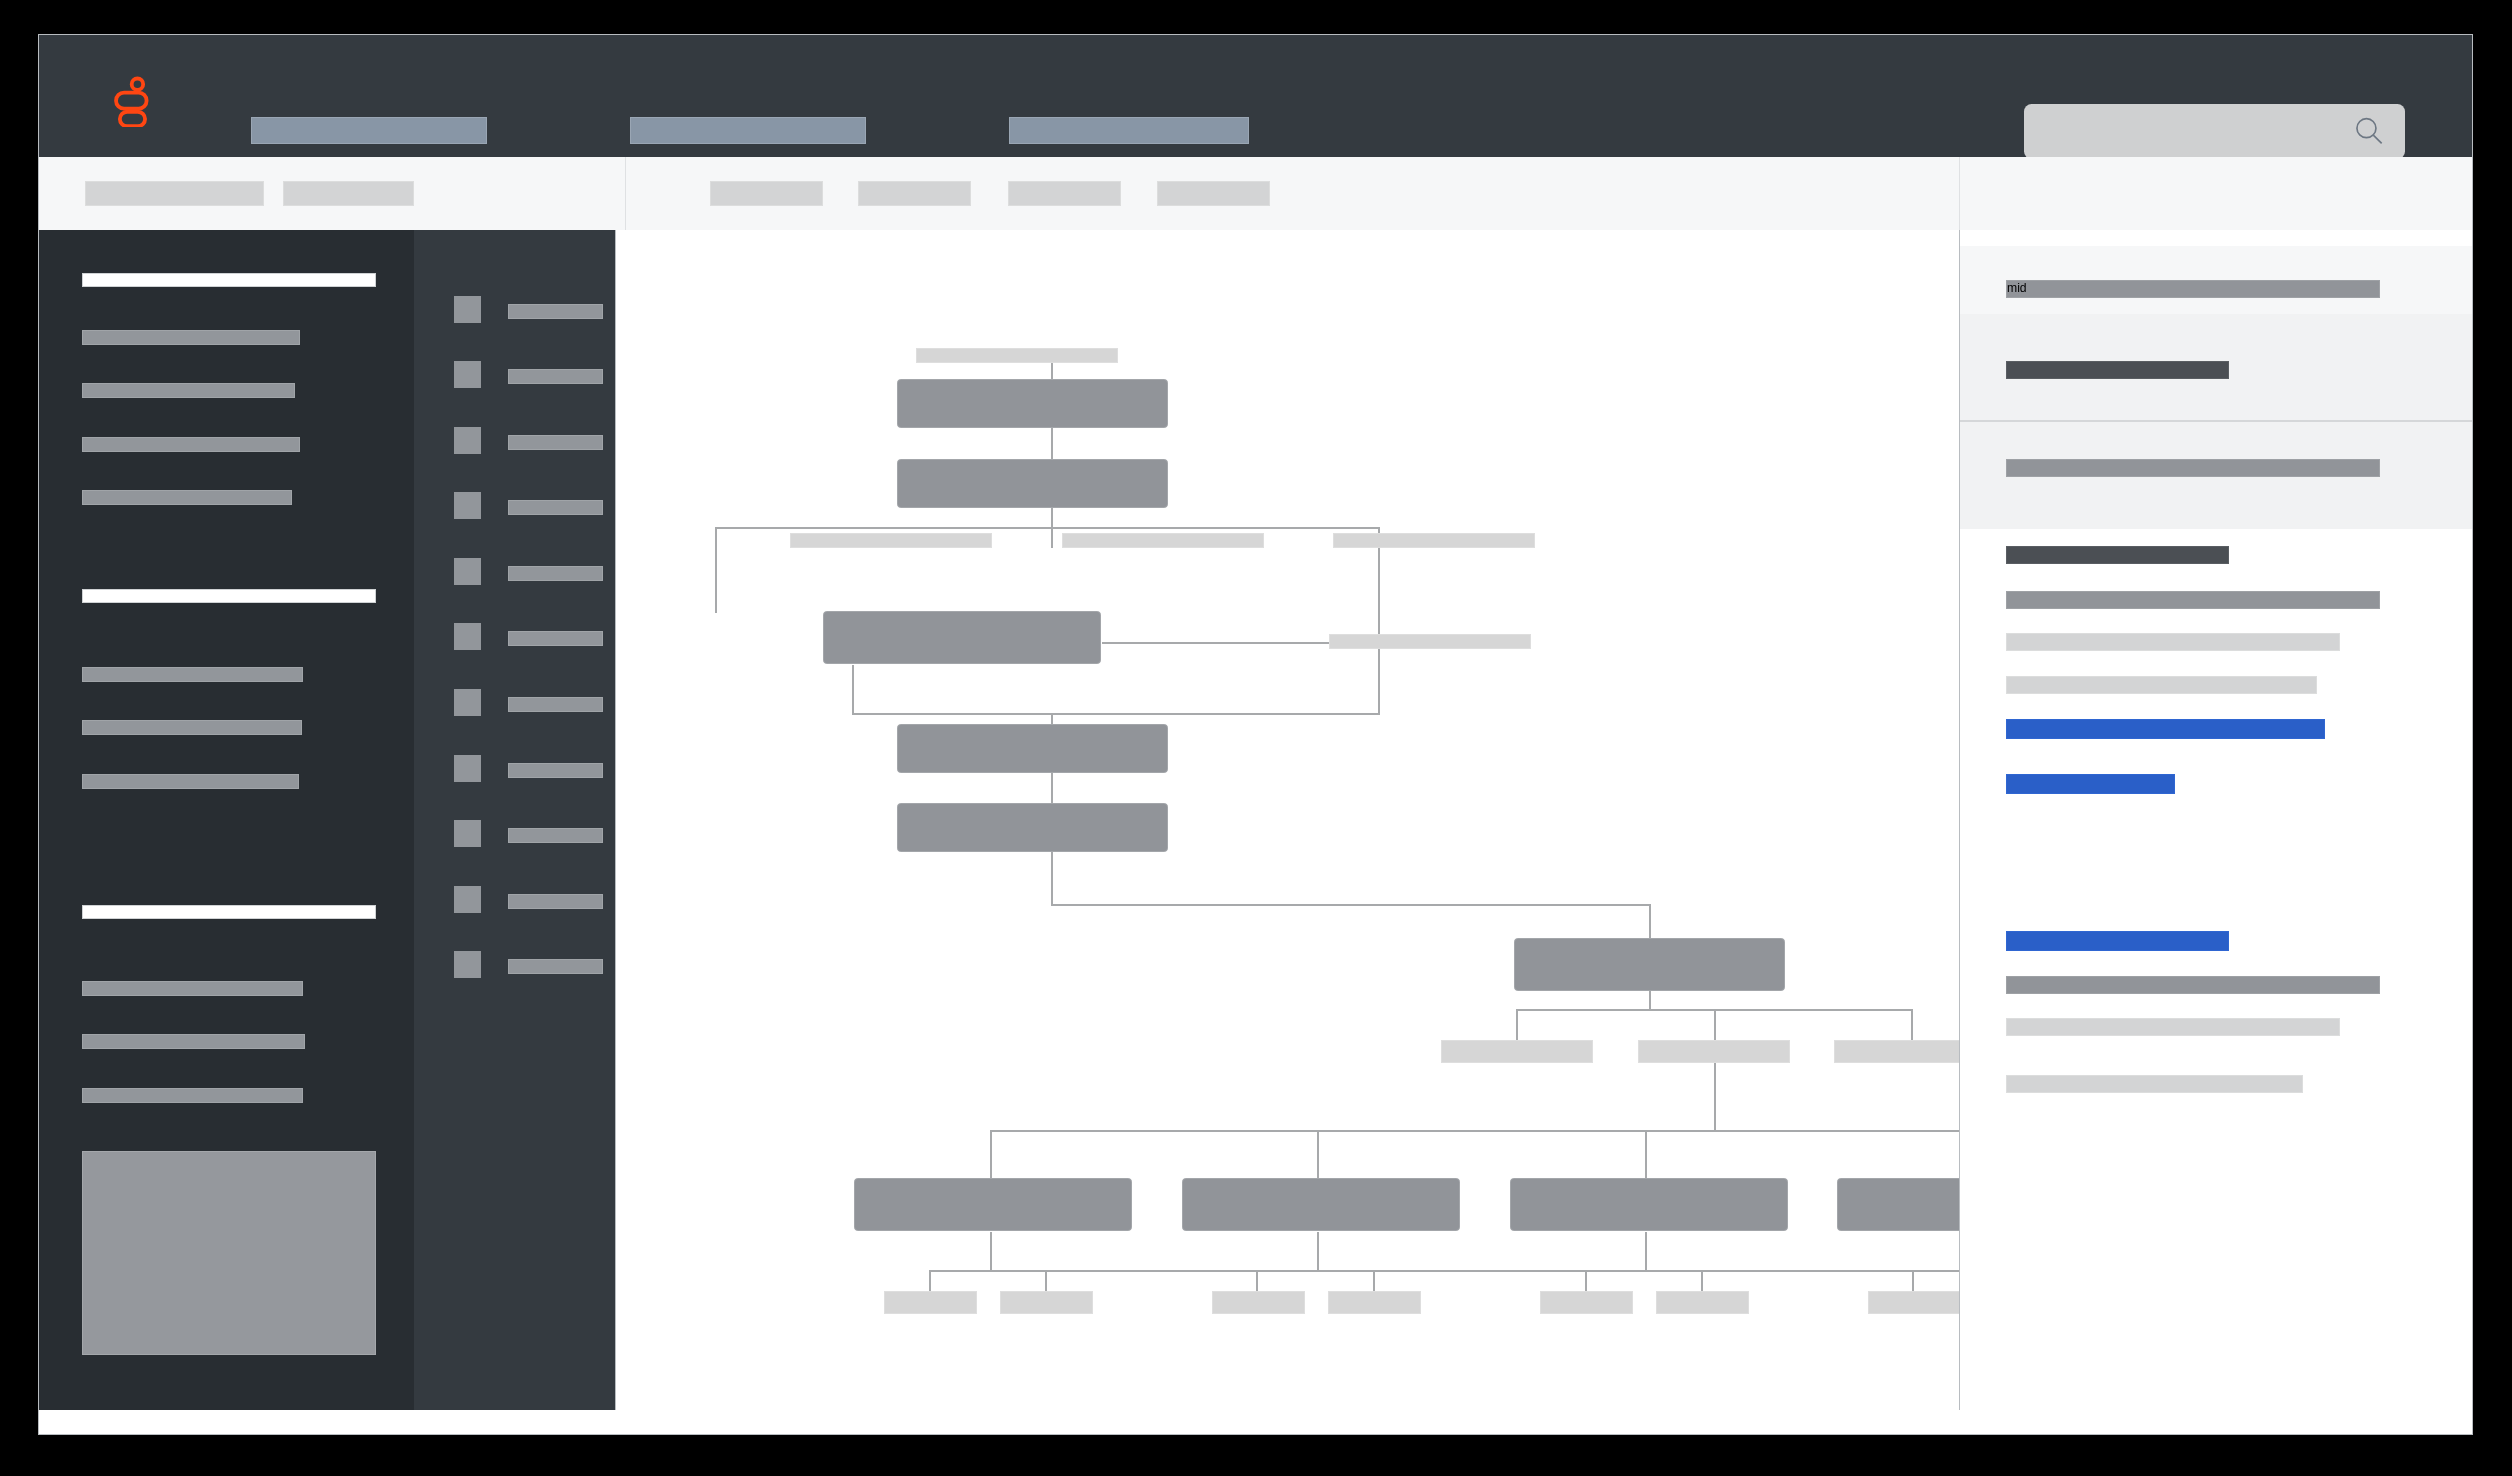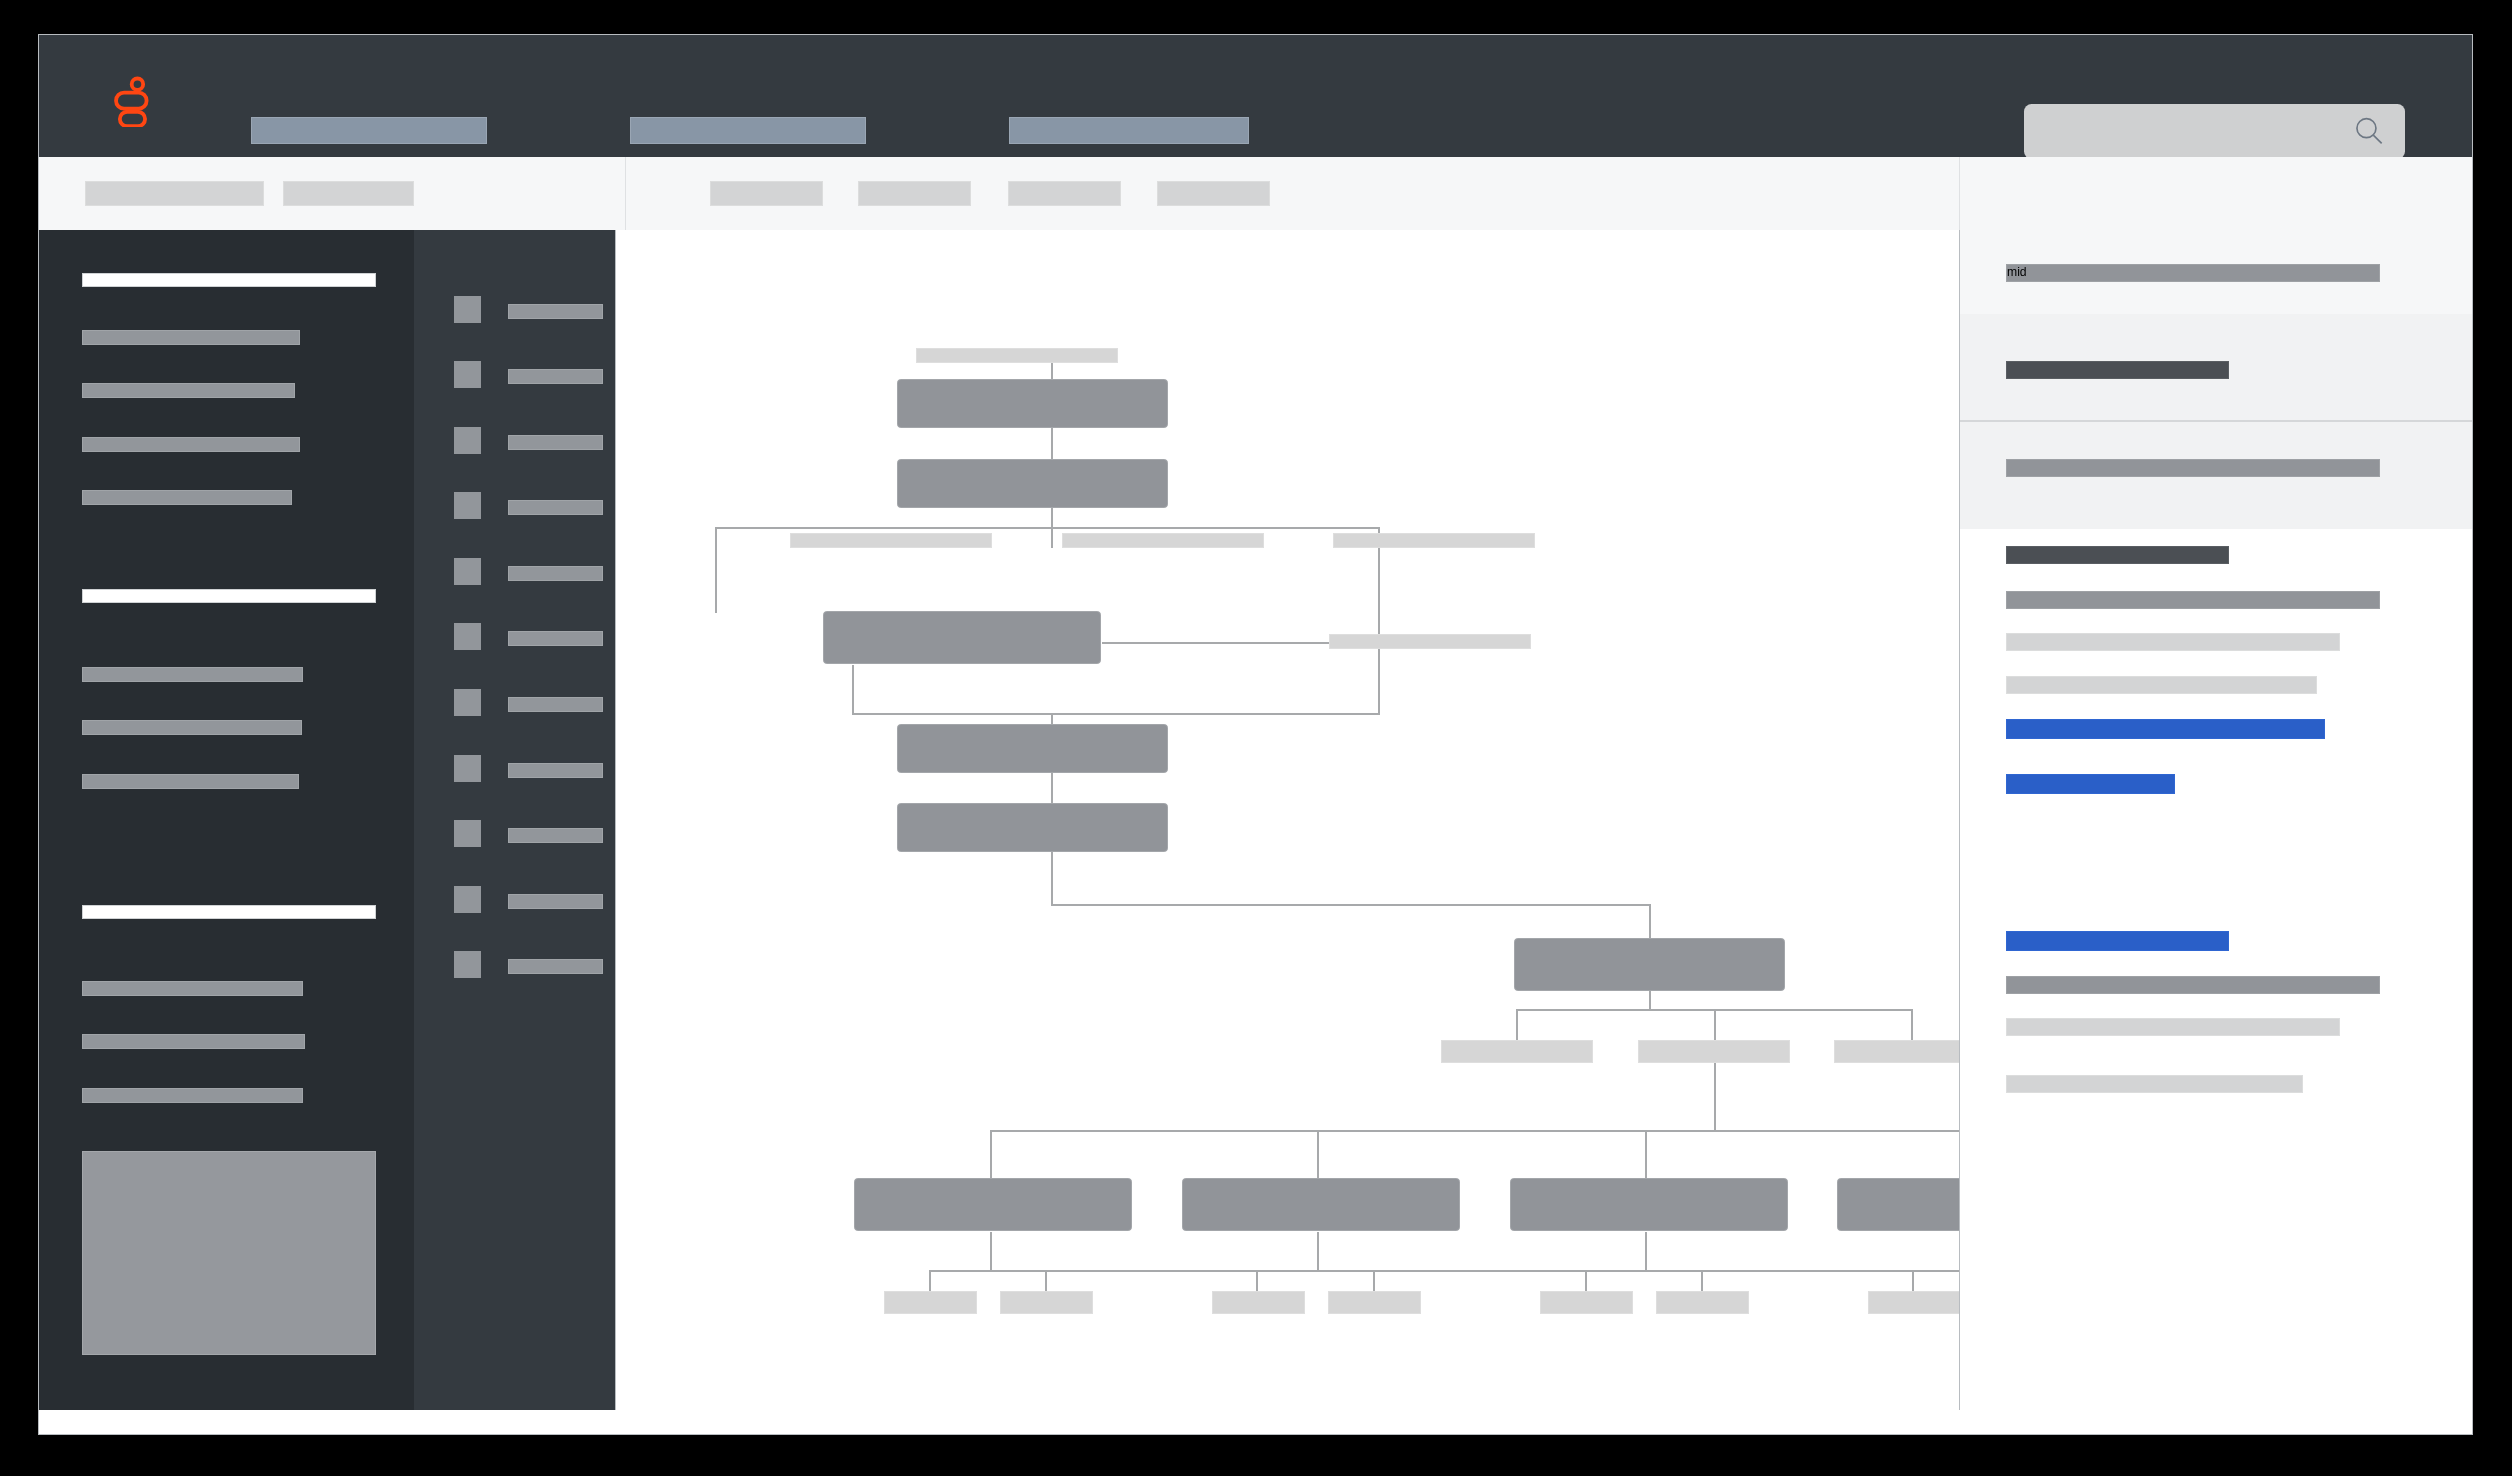--- a/index.html
+++ b/index.html
@@ -48,21 +48,21 @@
   .diagram{position:absolute;left:0;top:0;width:100%;height:100%;}
   .node{position:absolute;background:#919499;border:0.8px solid #a3a6aa;border-radius:3.8px;box-sizing:border-box;}
   .lbl{position:absolute;background:#d6d6d6;border:0.8px solid #dedede;box-sizing:border-box;}
   .edge{position:absolute;background:#a7a9ab;}
   .edge.h{height:2.3px;}
   .edge.v{width:2.3px;}
 
   
   .rightpanel{position:absolute;right:0;top:195px;width:512px;bottom:0;background:#ffffff;}
   .rp-sec{position:absolute;left:0;width:100%;box-sizing:border-box;}
-  .rp-sec.s1{top:0;height:84px;background:#f6f7f8;}
+  .rp-sec.s1{top:16px;height:84px;background:#f6f7f8;}
   .rp-sec.s2{top:84px;height:108px;background:#f1f2f3;border-bottom:2.3px solid #d5d7d9;}
   .rp-sec.s3{top:192px;height:107px;background:#f1f2f3;}
   .rp-bar{position:absolute;box-sizing:border-box;}
   .b-dark{background:#4b4f54;border:0.8px solid #5a5e63;}
   .b-mid{background:#919499;border:0.8px solid #9ea1a5;}
   .b-light{background:#d3d4d5;border:0.8px solid #dcdddd;}
   .b-blue{background:#2a5fc8;border:0.8px solid #2f66d2;}
 </style>
 </head>
 <body>

